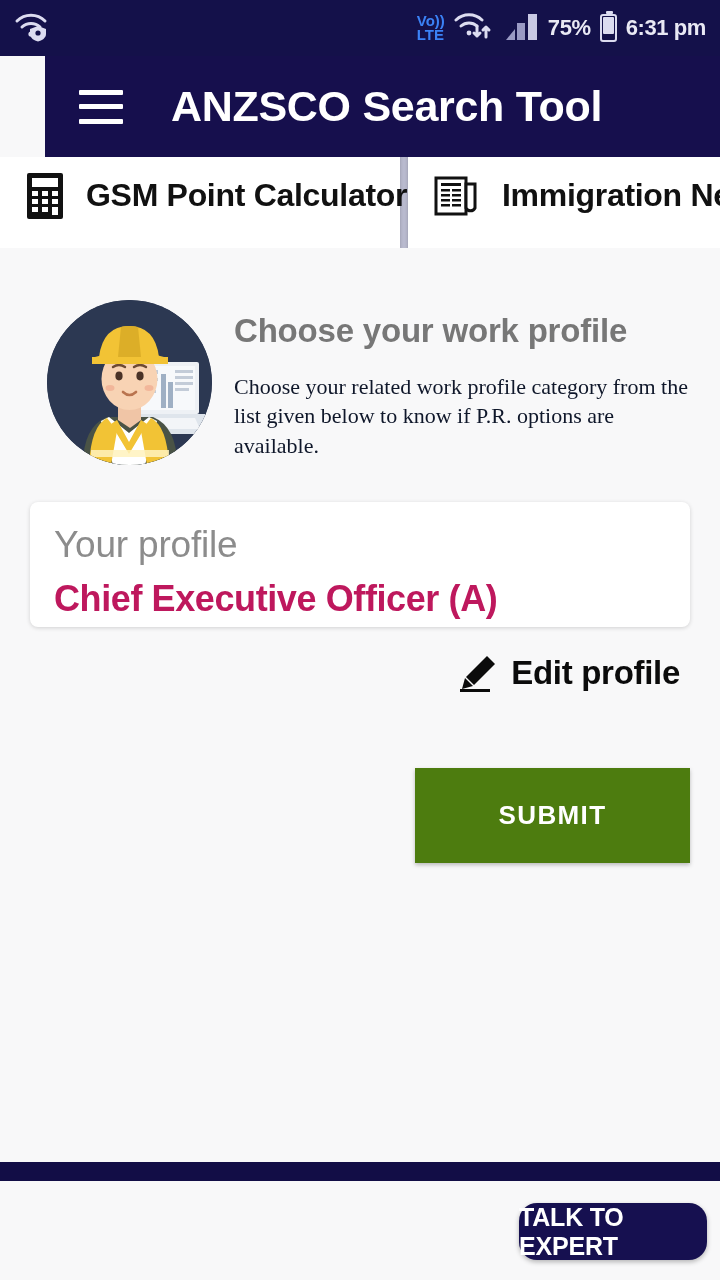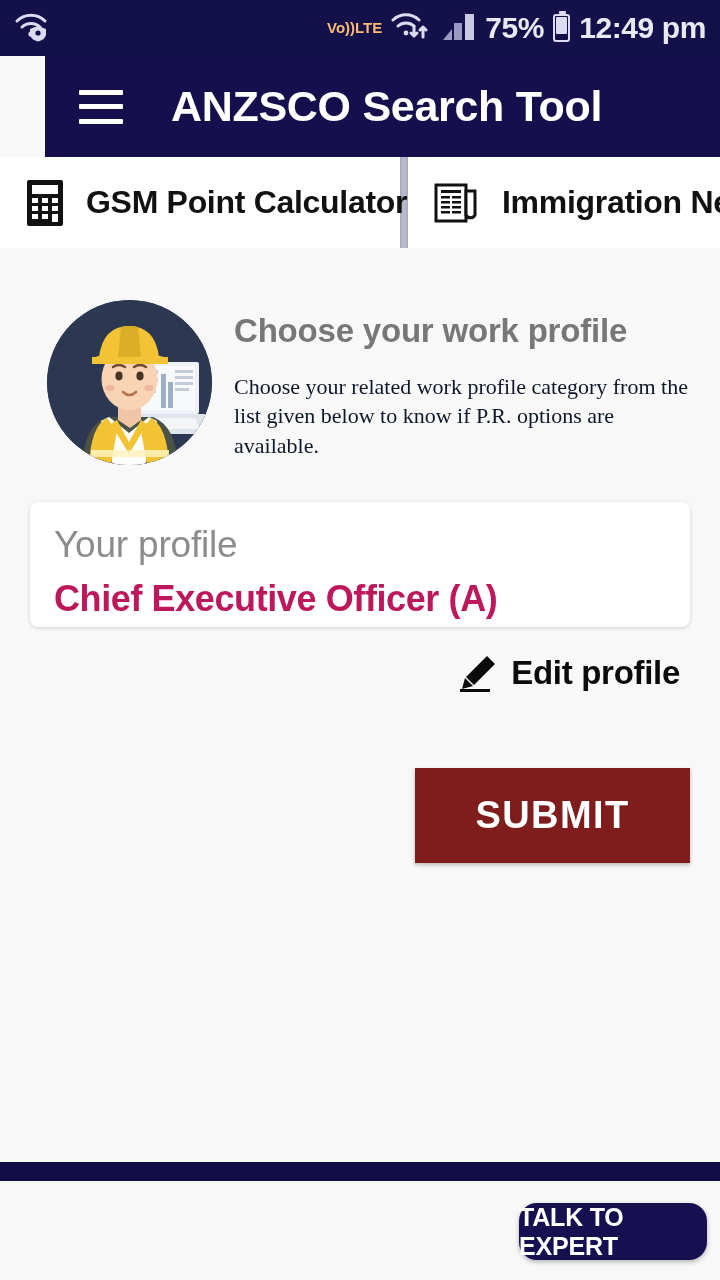--- a/index.html
+++ b/index.html
@@ -13,22 +13,22 @@
 
   
   .statusbar{
     position:absolute; top:0; left:0; width:720px; height:56px;
     background:#14114a;
     display:flex; align-items:center; justify-content:space-between;
     padding:0 14px 0 14px;
   }
   .sb-left{ display:flex; align-items:center; }
   .sb-right{ display:flex; align-items:center; gap:9px; }
-  .sb-text{ color:#e9e9f4; font-size:30px; font-weight:700; letter-spacing:-0.4px; line-height:1; }
-  .volte{ display:flex; align-items:flex-start; line-height:0.95; color:#fdba74; font-size:15px; font-weight:700; }
+  .sb-text{ color:#e9e9f4; font-size:22px; font-weight:700; letter-spacing:-0.4px; line-height:1; }
+  .volte{ display:flex; flex-direction:column; align-items:flex-start; line-height:0.95; color:#3b82f6; font-size:15px; font-weight:700; }
   .battery{
     width:17px; height:28px; border:2px solid #dcdcf0; border-radius:3px;
     position:relative; display:inline-block;
   }
   .battery::before{ content:""; position:absolute; top:-5px; left:4px; width:7px; height:3px; background:#dcdcf0; border-radius:1px; }
   .battery::after{ content:""; position:absolute; left:1px; right:1px; top:1px; height:72%; background:#dcdcf0; border-radius:1px; }
 
   
   .appbar{
     position:absolute; top:56px; left:0; width:720px; height:101px;
@@ -39,21 +39,21 @@
   .hamburger span{ display:block; height:5px; background:#ffffff; border-radius:1px; }
   .app-title{
     color:#ffffff; font-size:43px; font-weight:700; margin-left:48px;
     letter-spacing:-0.3px; white-space:nowrap;
   }
 
   
   .tabstrip{
     position:absolute; top:157px; left:0; width:720px; height:91px;
     background:#b9bace;
-    display:flex; align-items:center; gap:8px;
+    display:flex; align-items:flex-end; gap:8px;
     overflow:hidden;
   }
   .tabcard{
     height:105px; background:#ffffff;
     display:flex; align-items:center; gap:22px;
     padding:0 26px; flex:0 0 auto;
     box-shadow:0 2px 3px rgba(0,0,0,0.22);
     cursor:pointer;
   }
   .tabcard.first{ width:400px; }
@@ -90,23 +90,23 @@
   .edit-row{
     position:absolute; top:652px; right:40px;
     display:flex; align-items:center; gap:12px; cursor:pointer;
   }
   .ico-pencil{ width:42px; height:42px; position:relative; flex:0 0 auto; }
   .edit-label{ font-size:33px; font-weight:700; color:#0b0b0b; letter-spacing:-0.3px; }
 
   
   .submit-btn{
     position:absolute; top:768px; left:415px; width:275px; height:95px;
-    background:#7f1d1d; color:#ffffff;
+    background:#4d7c0f; color:#ffffff;
     display:flex; align-items:center; justify-content:center;
-    font-size:38px; font-weight:700; letter-spacing:1.4px;
+    font-size:26px; font-weight:700; letter-spacing:1.4px;
     box-shadow:0 2px 4px rgba(0,0,0,0.25); cursor:pointer;
   }
 
   
   .bottom-strip{ position:absolute; top:1162px; left:0; width:720px; height:19px; background:#120d46; }
   .bottom-area{ position:absolute; top:1181px; left:0; width:720px; height:99px; background:#f8f8f9; }
   .talk-btn{
     position:absolute; top:1203px; left:519px; width:188px; height:57px;
     background:#161050; border-radius:18px; color:#ffffff;
     display:flex; align-items:center; justify-content:center;
@@ -151,21 +151,21 @@
       </span>
       <span>
         <svg width="34" height="30" viewBox="0 0 34 30">
           <polygon points="1,29 10,29 10,18" fill="#9a9ac4"></polygon>
           <rect x="12" y="12" width="8" height="17" fill="#9a9ac4"></rect>
           <rect x="23" y="3" width="9" height="26" fill="#c9c9e4"></rect>
         </svg>
       </span>
       <span class="sb-text">75%</span>
       <span class="battery"></span>
-      <span class="sb-text">12:49 pm</span>
+      <span class="sb-text">6:31 pm</span>
     </div>
   </div>
 
   <div class="appbar">
     <div class="hamburger">
       <span></span>
       <span></span>
       <span></span>
     </div>
     <div class="app-title">ANZSCO Search Tool</div>

